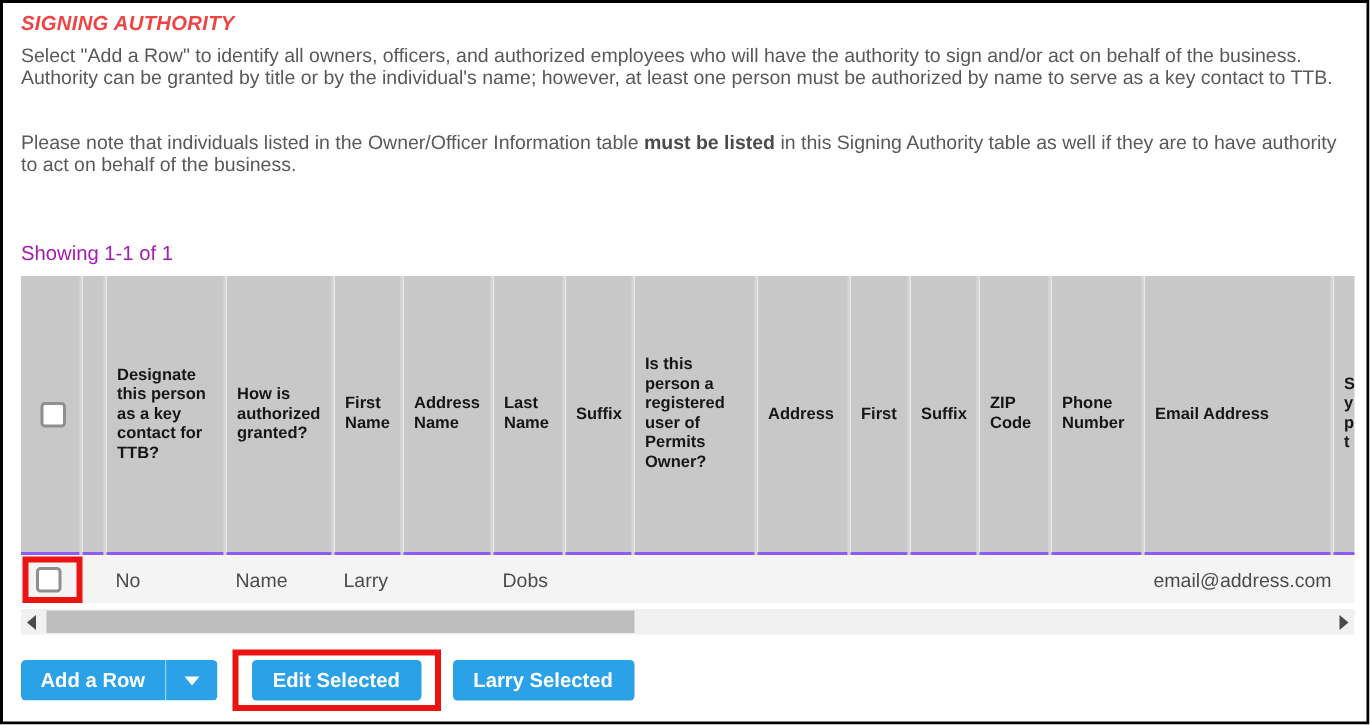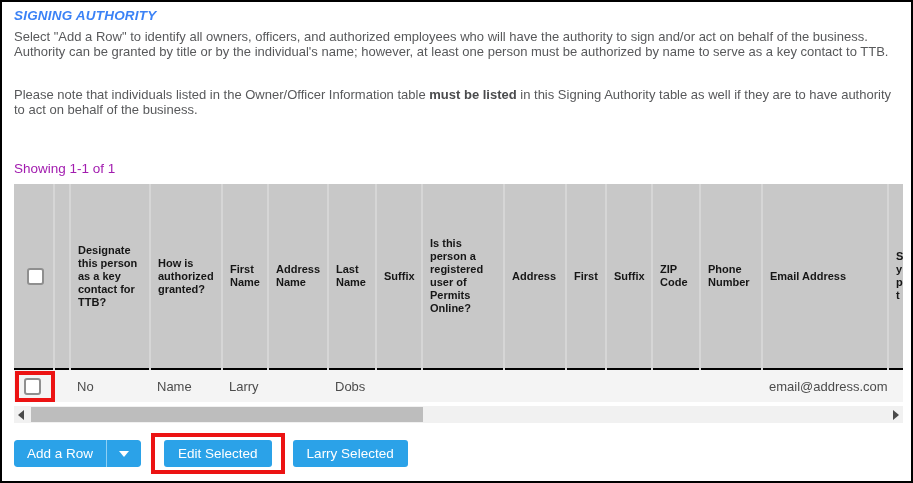--- a/index.html
+++ b/index.html
@@ -11,21 +11,21 @@
   }
   .frame {
     width: 913px; height: 483px;
     border: 2px solid #000000;
     background: #ffffff;
     padding: 6px 8px 0 12px;
     overflow: hidden;
   }
   .page-title {
     font-size: 13.5px; font-weight: bold; font-style: italic;
-    color: #3b82f6; letter-spacing: .2px;
+    color: #ef4444; letter-spacing: .2px;
   }
   .intro p {
     margin-top: 6px;
     font-size: 13px; line-height: 15px; color: #58595b;
     max-width: 889px;
   }
   .intro p.second { margin-top: 28px; }
   .intro b { color: #4a4b4d; }
   .showing {
     margin-top: 44px;
@@ -44,21 +44,21 @@
     text-align: left;
     font-size: 11px; font-weight: bold; color: #161616;
     line-height: 13px;
     padding: 0 5px 0 7px;
     overflow: hidden;
   }
   table.grid th + th { border-left: 2px solid #d6d6d6; }
   table.grid td {
     height: 33px;
     background: #f4f4f4;
-    border-top: 2px solid #000000;
+    border-top: 2px solid #8b5cf6;
     vertical-align: middle;
     font-size: 13px; color: #4c4c4c;
     padding: 0 5px 0 7px;
     overflow: visible;
     white-space: nowrap;
   }
   .clipped-head { white-space: pre-line; padding-left: 10px; }
   input.cb {
     -webkit-appearance: none; appearance: none;
     width: 17px; height: 17px;
@@ -87,21 +87,21 @@
   }
   .arrow { position: absolute; top: 4px; width: 0; height: 0; cursor: pointer; }
   .arrow.left  { left: 4px;  border-top: 5px solid transparent; border-bottom: 5px solid transparent; border-right: 6px solid #4a4a4a; }
   .arrow.right { right: 4px; border-top: 5px solid transparent; border-bottom: 5px solid transparent; border-left: 6px solid #4a4a4a; }
   
   .btn-row { margin-top: 10px; display: flex; align-items: center; }
   .btn {
     display: inline-flex; align-items: center; justify-content: center;
     height: 27px;
     background: #2ba2e8;
-    color: #ffffff; font-weight: normal; font-size: 13.5px;
+    color: #ffffff; font-weight: bold; font-size: 13.5px;
     border: none; border-radius: 3px;
     padding: 0 14px; cursor: pointer;
     font-family: "Liberation Sans", sans-serif;
   }
   .split { display: inline-flex; border-radius: 3px; overflow: hidden; }
   .split .btn.main { border-radius: 3px 0 0 3px; padding: 0 13px; }
   .split .btn.caret-part {
     border-radius: 0 3px 3px 0;
     border-left: 1px solid #8fd0f4;
     padding: 0 12px;
@@ -156,21 +156,21 @@
         <th>
           <input type="checkbox" class="cb" style="">
         </th>
         <th></th>
         <th>Designate this person as a key contact for TTB?</th>
         <th>How is authorized granted?</th>
         <th>First Name</th>
         <th>Address Name</th>
         <th>Last Name</th>
         <th>Suffix</th>
-        <th>Is this person a registered user of Permits Online?</th>
+        <th>Is this person a registered user of Permits Owner?</th>
         <th>Address</th>
         <th>First</th>
         <th>Suffix</th>
         <th>ZIP Code</th>
         <th>Phone Number</th>
         <th>Email Address</th>
         <th class="clipped-head">S
 y
 p
 t</th>

